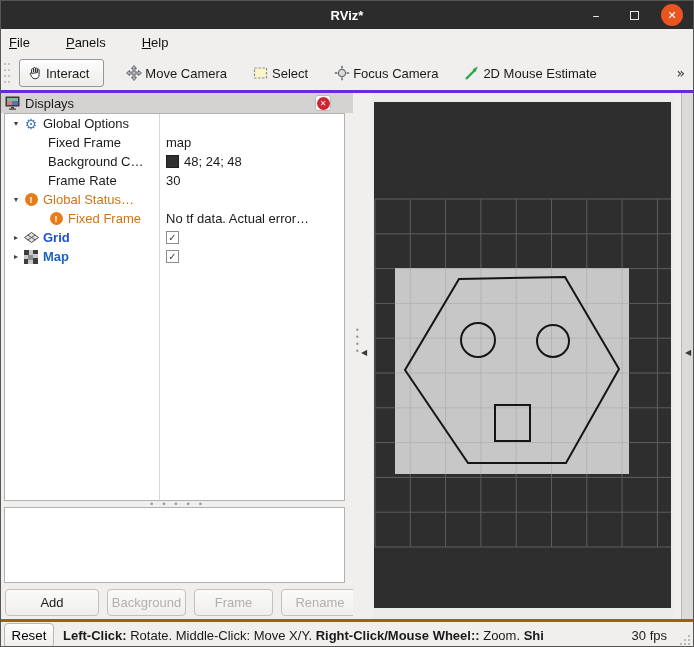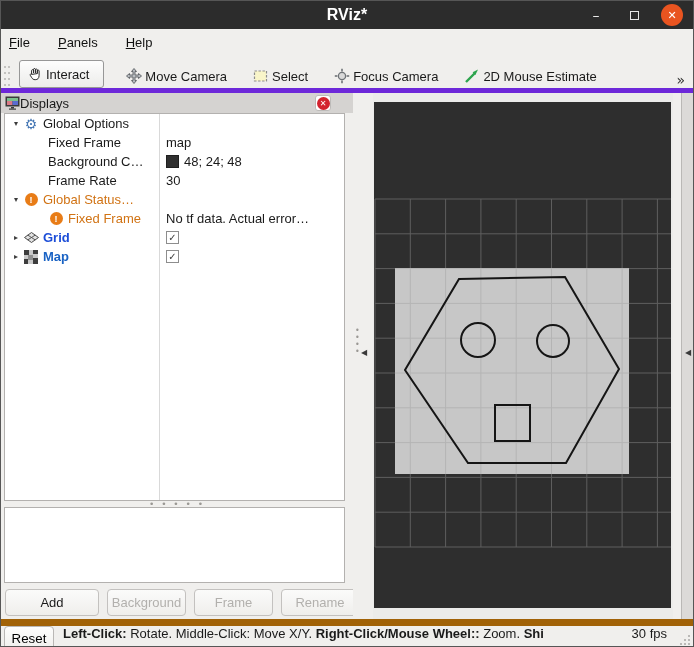--- a/index.html
+++ b/index.html
@@ -3,44 +3,44 @@
 <meta charset="utf-8">
 <style>
   * { margin:0; padding:0; box-sizing:border-box; }
   html,body { width:694px; height:647px; }
   body { font-family:"Liberation Sans", sans-serif; font-size:13px; color:#1a1a1a; background:#f0efed; }
   #window { position:relative; width:694px; height:647px; border:1px solid #565656; background:#f0efed; overflow:hidden; }
   .glyph { font-family:"DejaVu Sans", sans-serif; }
 
   
   .titlebar { position:absolute; left:0; top:0; width:100%; height:28px; background:#2c2c2c; display:flex; align-items:center; }
-  .titlebar-title { position:absolute; left:0; right:0; text-align:center; color:#ffffff; font-weight:bold; font-size:16px; }
+  .titlebar-title { position:absolute; left:0; right:0; text-align:center; color:#ffffff; font-weight:bold; font-size:13px; }
   .win-controls { position:absolute; right:10px; top:0; height:28px; display:flex; align-items:center; gap:16px; }
   .win-btn { width:22px; height:22px; display:flex; align-items:center; justify-content:center; color:#e8e8e8; cursor:default; }
   .win-min { font-size:14px; }
   .win-max-square { width:9px; height:9px; border:1px solid #e8e8e8; display:inline-block; }
   .win-close { width:22px; height:22px; border-radius:50%; background:#e95420; color:#fff; font-size:11px; display:flex; align-items:center; justify-content:center; }
 
   
-  .menubar { position:absolute; left:0; top:28px; width:100%; height:27px; background:#f0efed; display:flex; align-items:center; padding-left:8px; gap:28px; }
+  .menubar { position:absolute; left:0; top:28px; width:100%; height:27px; background:#f0efed; display:flex; align-items:center; padding-left:8px; gap:36px; }
   .menu-item { color:#111; }
 
   
-  .toolbar { position:absolute; left:0; top:55px; width:100%; height:37px; background:#f0efed; border-bottom:5px solid #6d28d9; display:flex; align-items:flex-end; }
+  .toolbar { position:absolute; left:0; top:55px; width:100%; height:37px; background:#f0efed; border-bottom:3px solid #6d28d9; display:flex; align-items:center; }
   .tb-grip { margin:0 4px 0 2px; }
   .tool { display:flex; align-items:center; gap:3px; padding:4px 8px; margin-right:10px; white-space:nowrap; }
   .tool.active { background:linear-gradient(#fdfdfd,#ececea); border:1px solid #979797; border-radius:3px; padding:5px 14px 5px 7px; margin-left:4px; margin-right:14px; }
   .tool .ticon16 { display:inline-flex; width:16px; height:16px; }
   .tb-overflow { margin-left:auto; margin-right:8px; font-size:14px; color:#333; }
 
   
   .main { position:absolute; left:0; top:92px; width:100%; height:526px; }
   .left-panel { position:absolute; left:0; top:0; width:352px; height:100%; background:#f0efed; }
   .panel-header { position:absolute; left:0; top:0; width:352px; height:20px; background:#d5d3d1; display:flex; align-items:center; padding:0 4px; }
-  .panel-header-title { }
+  .panel-header-title { margin-left:5px; }
   .panel-close { margin-left:auto; margin-right:18px; width:16px; height:16px; border:1px solid #bdbbb9; border-radius:3px; background:#fff; display:flex; align-items:center; justify-content:center; }
   .panel-close-inner { width:13px; height:13px; border-radius:50%; background:#d3232e; color:#fff; font-size:8px; font-weight:bold; display:flex; align-items:center; justify-content:center; }
 
   .tree-box { position:absolute; left:3px; top:20px; width:341px; height:388px; background:#ffffff; border:1px solid #b3b1af; overflow:hidden; }
   .tree-divider { position:absolute; left:154px; top:0; bottom:0; width:1px; background:#d9d9d9; }
   .trow { height:19px; display:flex; align-items:center; }
   .trow:first-child { margin-top:3px; }
   .cell-name { flex:0 0 154px; display:flex; align-items:center; overflow:hidden; white-space:nowrap; }
   .cell-value { flex:1; display:flex; align-items:center; padding-left:7px; overflow:hidden; white-space:nowrap; }
   .exp { width:14px; margin-left:4px; font-size:8px; color:#3c3c3c; text-align:center; flex:0 0 14px; }
@@ -65,21 +65,21 @@
   .collapse-arrow { position:absolute; left:8px; top:255px; font-size:8px; color:#3a3a3a; }
 
   .view-area { position:absolute; left:372px; top:0; width:300px; height:100%; background:#ececea; }
   .view3d { position:absolute; left:1px; top:9px; width:297px; height:506px; }
 
   .right-strip { position:absolute; left:672px; top:0; width:22px; height:100%; background:#f0efed; }
   .right-strip-panel { position:absolute; left:8px; top:0; width:14px; height:100%; background:#dcdad8; border-left:1px solid #bab8b6; }
   .right-collapse { position:absolute; left:3px; top:255px; font-size:8px; color:#3a3a3a; }
 
   
-  .statusbar { position:absolute; left:0; top:618px; width:100%; height:29px; background:#f0efed; border-top:7px solid #a16207; display:flex; align-items:flex-start; }
+  .statusbar { position:absolute; left:0; top:618px; width:100%; height:29px; background:#f0efed; border-top:3px solid #a16207; display:flex; align-items:center; }
   .reset-btn { margin-left:3px; width:50px; height:25px; border:1px solid #b9b7b5; border-radius:4px; background:linear-gradient(#fdfdfc,#f0efed); display:flex; align-items:center; justify-content:center; }
   .status-msg { margin-left:9px; white-space:nowrap; overflow:hidden; flex:1; }
   .fps { margin-right:26px; white-space:nowrap; }
   .resize-grip { position:absolute; right:2px; bottom:2px; width:12px; height:12px; }
 </style>
 </head>
 <body>
 
 <div id="window">
 

